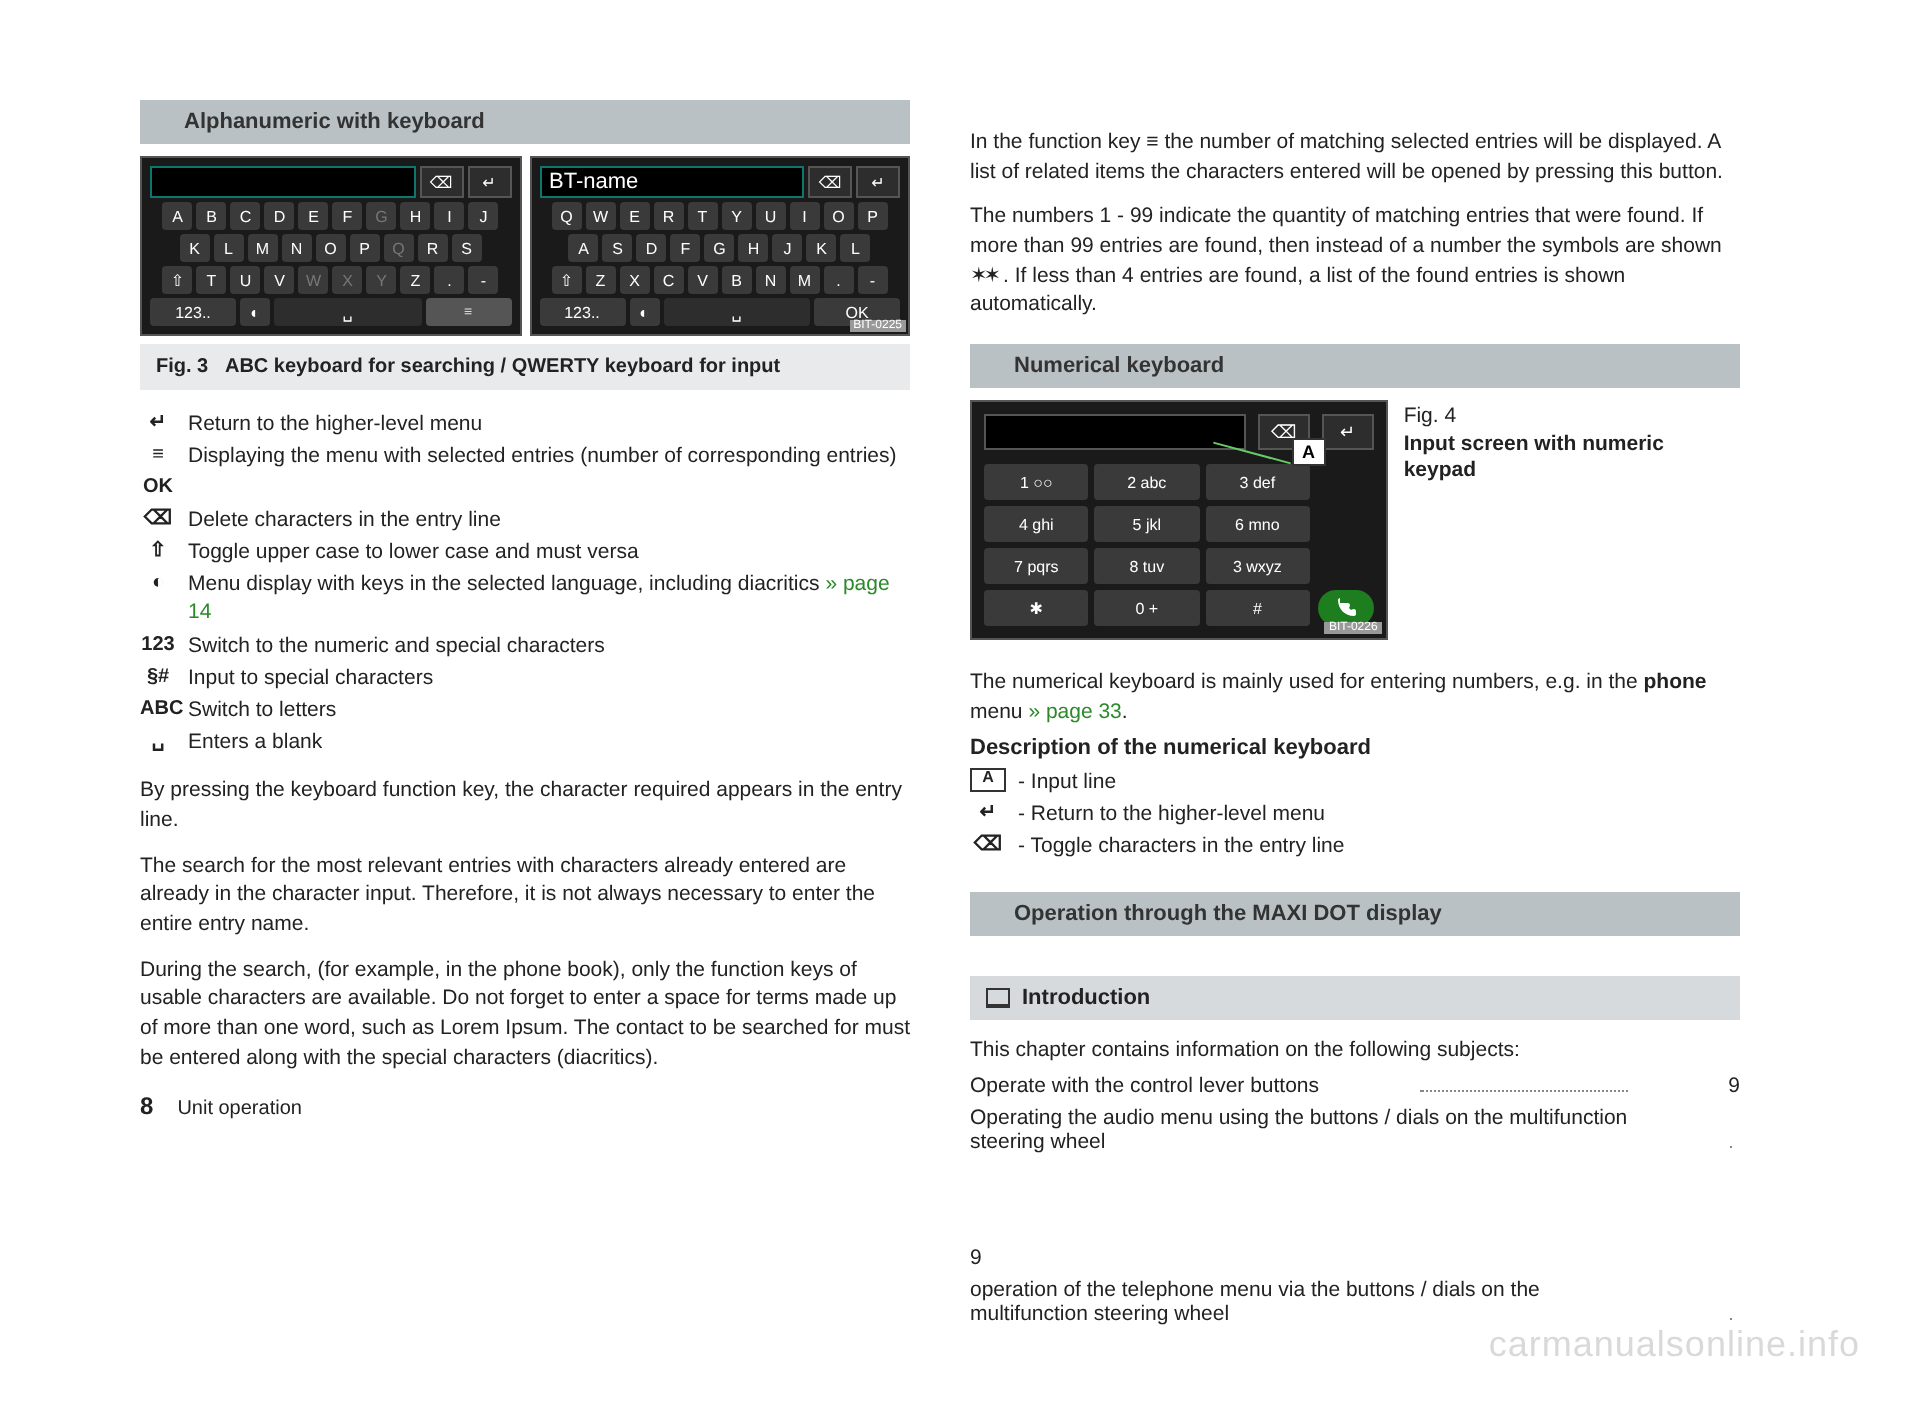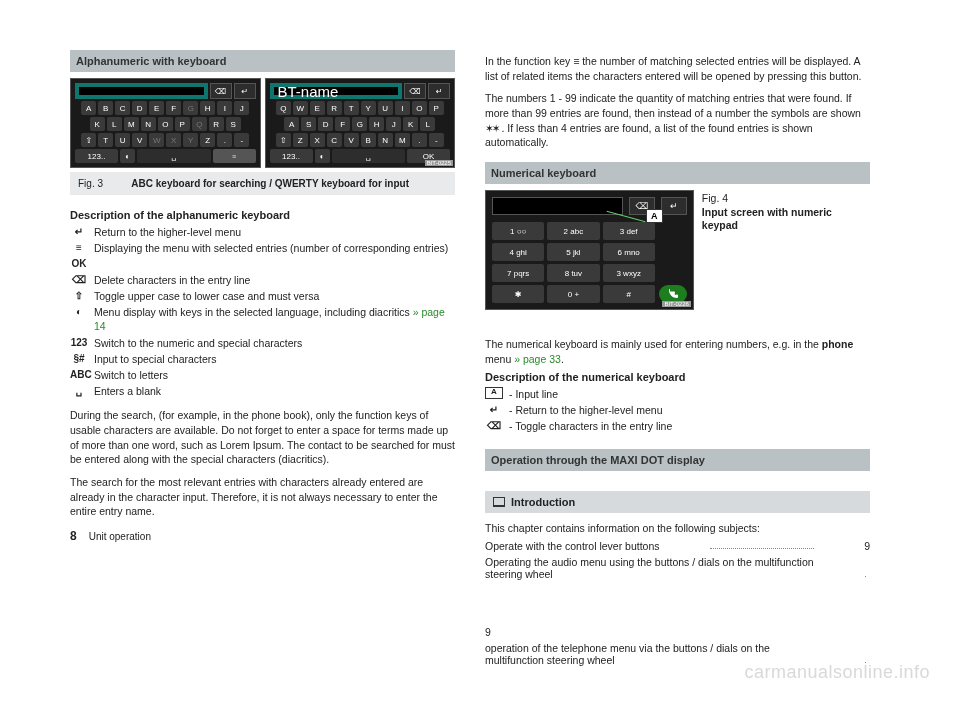--- a/index.html
+++ b/index.html
@@ -19,32 +19,32 @@
   }
   .col {
     width: 385px;
     display: flex;
     flex-direction: column;
   }
   .section-header {
     background: #b9c1c5;
     color: #333;
     font-weight: bold;
-    padding: 5px 6px;
+    padding: 5px 22px;
     font-size: 11px;
     margin-bottom: 6px;
   }
   .fig-caption {
     background: #e8eaec;
     padding: 6px 8px;
     font-size: 10px;
     margin-bottom: 10px;
   }
-  .fig-caption .label { font-weight: normal; }
-  .fig-caption .title { font-weight: bold; margin-left: 20px; }
+  .fig-caption .label { font-weight: bold; }
+  .fig-caption .title { font-weight: bold; }
   .kb-panel {
     display: flex;
     gap: 4px;
     margin-bottom: 4px;
   }
   .keyboard {
     flex: 1;
     background: #1a1a1a;
     border: 1px solid #555;
     padding: 4px;
@@ -55,23 +55,23 @@
   .kb-toprow {
     display: flex;
     align-items: center;
     gap: 2px;
     height: 16px;
   }
   .kb-display {
     flex: 1;
     background: #000;
     color: #fff;
-    font-size: 15px;
+    font-size: 11px;
     padding: 2px 4px;
-    border: 4px solid #0f766e;
+    border: 1px solid #0f766e;
     height: 16px;
     display: flex;
     align-items: center;
   }
   .kb-topbtn {
     width: 22px;
     height: 16px;
     background: #2d2d2d;
     color: #fff;
     font-size: 8px;
@@ -382,21 +382,20 @@
         </div>
       </div>
       <span class="bit-tag">BIT-0225</span>
     </div>
 
     <div class="fig-caption">
       <span class="label">Fig. 3</span>&nbsp;&nbsp;
       <span class="title">ABC keyboard for searching / QWERTY keyboard for input</span>
     </div>
 
-    <div class="desc-head">Description of the alphanumeric keyboard</div>
 
     <div class="legend-item">
         <span class="legend-sym">↵</span>
         <span>Return to the higher-level menu</span>
       </div>
     <div class="legend-item">
         <span class="legend-sym">≡</span>
         <span>Displaying the menu with selected entries (number of corresponding entries)</span>
       </div>
     <div class="legend-item">
@@ -424,31 +423,32 @@
       </div>
     <div class="legend-item">
         <span class="legend-sym">ABC</span>
         <span>Switch to letters</span>
       </div>
     <div class="legend-item">
         <span class="legend-sym">␣</span>
         <span>Enters a blank</span>
       </div>
 
+    <div class="para">By pressing the keyboard function key, the character required appears in the entry line.</div>
+    <div class="para">The search for the most relevant entries with characters already entered are already in the character input. Therefore, it is not always necessary to enter the entire entry name.</div>
     <div class="para">During the search, (for example, in the phone book), only the function keys of usable characters are available. Do not forget to enter a space for terms made up of more than one word, such as Lorem Ipsum. The contact to be searched for must be entered along with the special characters (diacritics).</div>
-    <div class="para">The search for the most relevant entries with characters already entered are already in the character input. Therefore, it is not always necessary to enter the entire entry name.</div>
 
     <div class="footer">
       <span class="pg">8</span>
       <span>Unit operation</span>
     </div>
   </div>
 
   <div class="col">
-    <div class="para" style="margin-top:4px">
+    <div class="para" style="margin-top:14px">
       <span>In the function key </span><span>≡</span><span> the number of matching selected entries will be displayed. A list of related items the characters entered will be opened by pressing this button.</span>
     </div>
     <div class="para">
       <span>The numbers 1 - 99 indicate the quantity of matching entries that were found. If more than 99 entries are found, then instead of a number the symbols are shown </span><span class="dbl-star">✶✶</span><span> . If less than 4 entries are found, a list of the found entries is shown automatically.</span>
     </div>
 
     <div class="section-header" style="margin-top:12px">Numerical keyboard</div>
 
     <div class="numpad-block">
       <div class="numpad kb-wrap">
@@ -493,21 +493,21 @@
           <div class="callout-box">A</div>
         </div>
         <span class="bit-tag">BIT-0226</span>
       </div>
       <div class="fig-side">
         <div class="fignum">Fig. 4</div>
         <div class="figtitle">Input screen with numeric keypad</div>
       </div>
     </div>
 
-    <div class="para" style="margin-top:19px">
+    <div class="para" style="margin-top:6px">
       <span>The numerical keyboard is mainly used for entering numbers, e.g. in the </span><b>phone</b><span> menu </span><span class="link">» page 33</span><span>.</span>
     </div>
 
     <div class="desc-head">Description of the numerical keyboard</div>
     <div class="legend-item">
         <span class="legend-sym box">A</span>
         <span> - Input line</span>
       </div>
     <div class="legend-item">
         <span class="legend-sym">↵</span>

